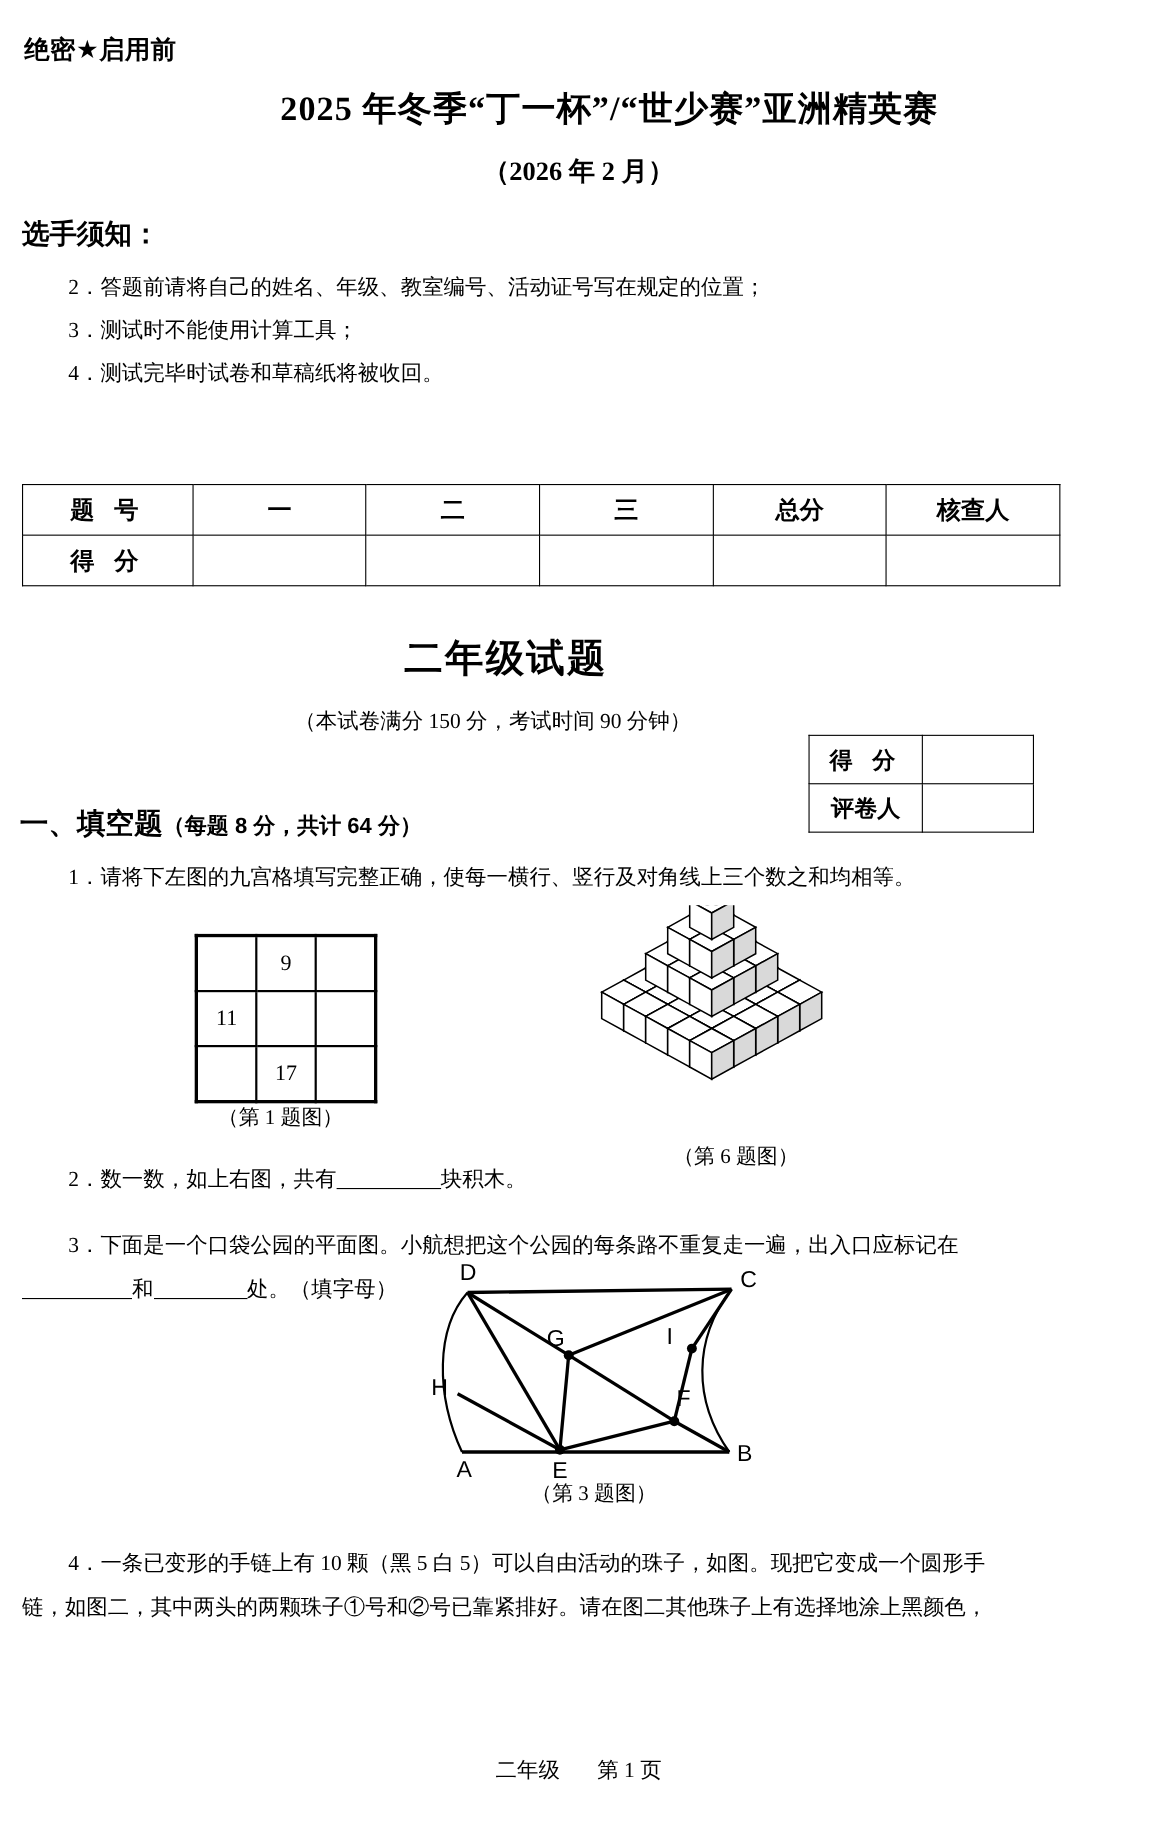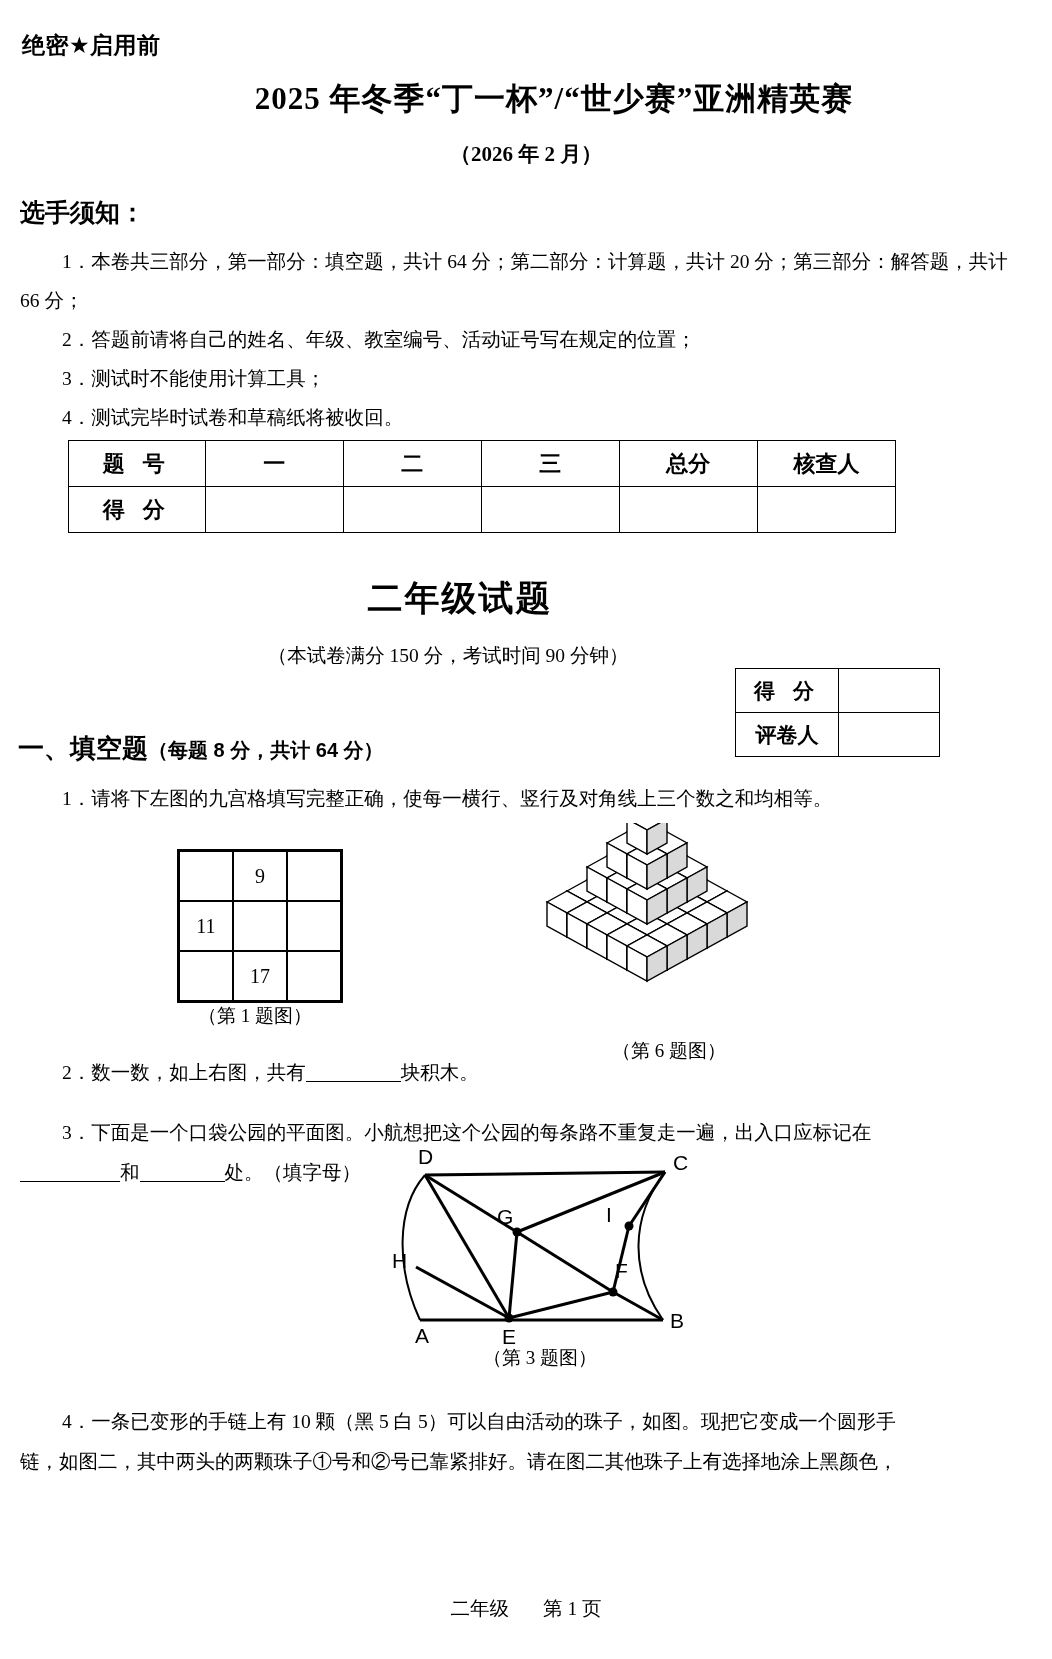--- a/index.html
+++ b/index.html
@@ -43,21 +43,21 @@
     padding-left: 28px;
   }
   .sub-title {
     position: absolute;
     left: 0;
     top: 140px;
     width: 1052px;
     text-align: center;
     font-family: "Liberation Serif", "DejaVu Serif", serif;
     font-weight: bold;
-    font-size: 21px;
+    font-size: 24px;
   }
 
   
   .notice-head {
     position: absolute;
     left: 20px;
     top: 196px;
     font-family: Liberation Mono, monospace;
     font-weight: bold;
     font-size: 25px;
@@ -73,23 +73,22 @@
   .notice-list p {
     margin: 0;
     text-indent: 42px;
   }
 
   
   .score-table {
     position: absolute;
     left: 20px;
     top: 440px;
-    width: 828px;
+    width: 944px;
     border-collapse: collapse;
-    margin-left: 48px;
   }
   .score-table td {
     border: 1px solid #000;
     height: 43px;
     text-align: center;
     font-family: "Liberation Sans", "DejaVu Sans", sans-serif;
     font-weight: bold;
     font-size: 22px;
   }
   .score-table .lbl { width: 155px; letter-spacing: 6px; }
@@ -226,21 +225,20 @@
 <body>
 
 <div class="page">
 
   <div class="secret">绝密★启用前</div>
   <div class="main-title">2025 年冬季“丁一杯”/“世少赛”亚洲精英赛</div>
   <div class="sub-title">（2026 年 2 月）</div>
 
   <div class="notice-head">选手须知：</div>
   <div class="notice-list">
-    <p>1．本卷共三部分，第一部分：填空题，共计 64 分；第二部分：计算题，共计 20 分；第三部分：解答题，共计 66 分；</p>
     <p class="ind-none">2．答题前请将自己的姓名、年级、教室编号、活动证号写在规定的位置；</p>
     <p>3．测试时不能使用计算工具；</p>
     <p>4．测试完毕时试卷和草稿纸将被收回。</p>
   </div>
 
   <table class="score-table">
     <tbody>
         <tr>
       <td class="lbl">题 号</td>
       <td class="c">一</td>

